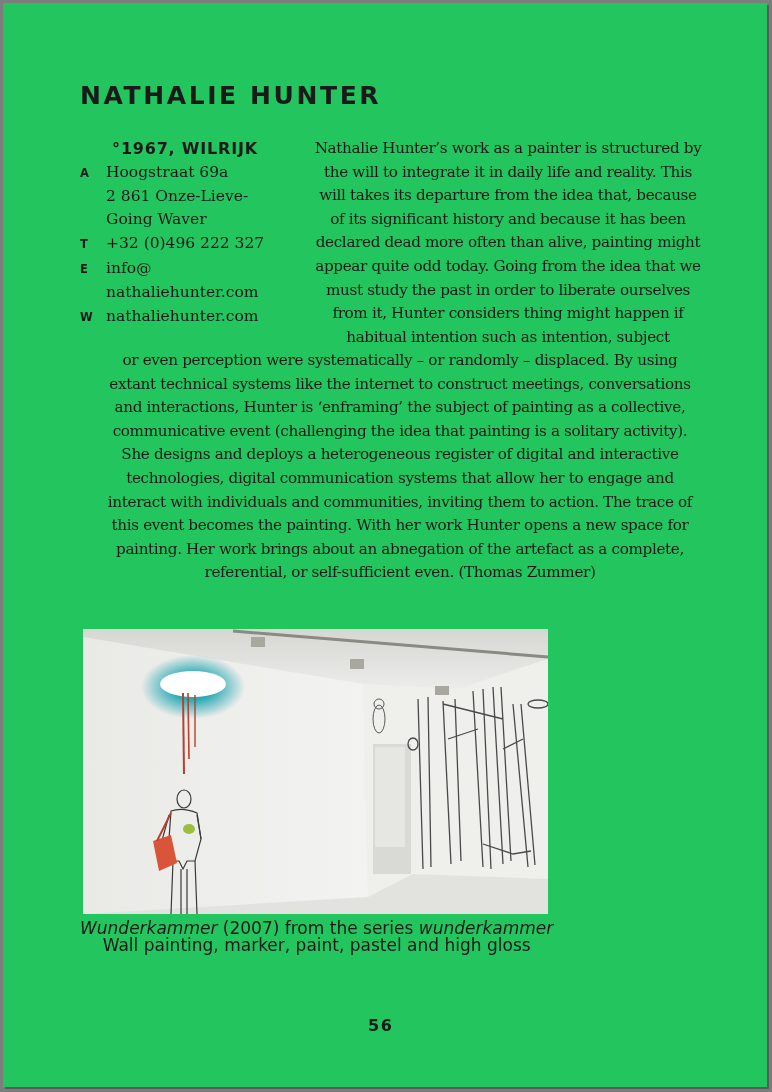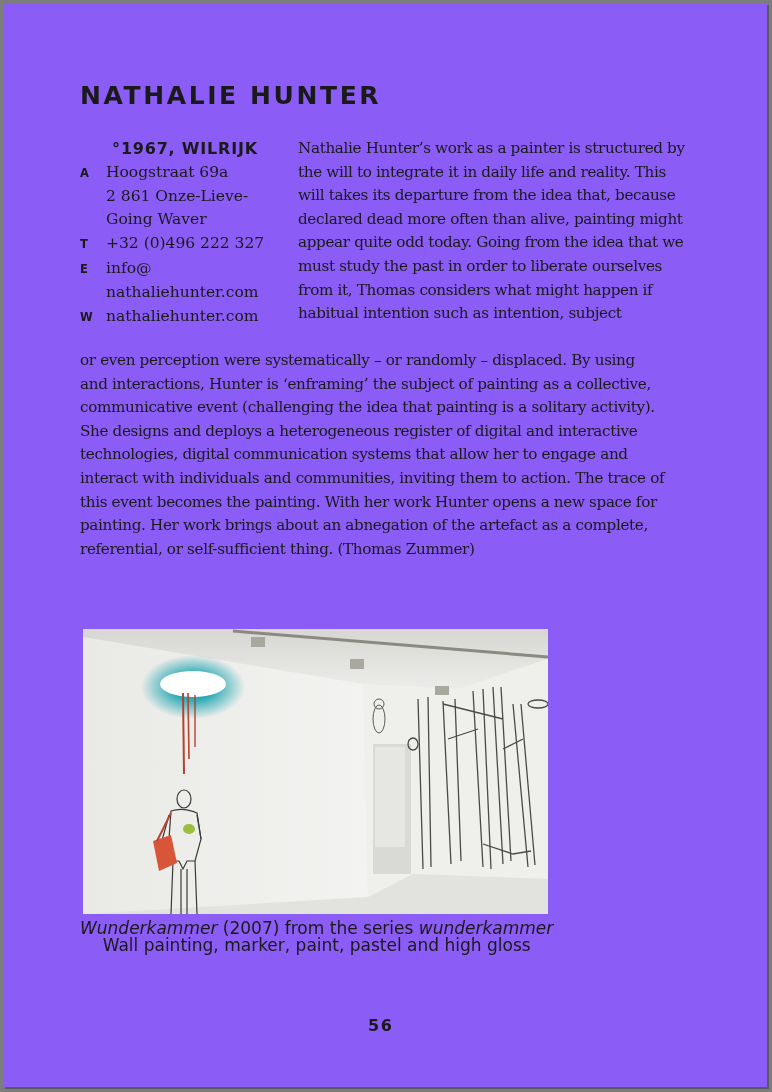--- a/index.html
+++ b/index.html
@@ -2,21 +2,21 @@
 <html><head>
 <meta charset="utf-8">
 <style>
   html, body { margin:0; padding:0; }
   body {
     width:772px; height:1092px; overflow:hidden;
     background:#7d7d7d; position:relative;
   }
   .page {
     position:absolute; left:3px; top:3px; width:764px; height:1084px;
-    background:#8b5cf6;
+    background:#22c55e;
     box-shadow: 2px 2px 0 #5a5a5a;
     text-decoration: underline;
   }
   .title {
     position:absolute; left:77px; top:78px;
     font-family:"DejaVu Sans", sans-serif; font-weight:bold;
     font-size:25px; letter-spacing:2.6px; color:#1a1a1a;
     margin:0; line-height:30px;
   }
   .meta {
@@ -30,21 +30,21 @@
   }
   .meta .row { display:flex; }
   .meta .lab {
     width:26px; flex:none;
     font-family:"DejaVu Sans", sans-serif; font-weight:bold; font-size:11.5px;
     padding-top:1px;
   }
   .meta .val { flex:1; }
   .body-text {
     font-family:"DejaVu Serif", serif; font-size:15.2px; color:#1a1a1a;
-    line-height:23.6px; letter-spacing:-0.35px;
+    line-height:23.6px; letter-spacing:-0.35px;text-align:center;
   }
   .col1 {
     position:absolute; left:295px; top:134px; width:420px;
   }
   .col2 {
     position:absolute; left:77px; top:346px; width:640px;
   }
   .line { white-space:nowrap; display:block; }
   .photo {
     position:absolute; left:80px; top:626px; width:465px; height:285px;
@@ -94,37 +94,39 @@
     <div class="row">
       <span class="lab">W</span>
       <span class="val">nathaliehunter.com</span>
     </div>
   </div>
 
   <div class="body-text col1">
     <span class="line">Nathalie Hunter’s work as a painter is structured by</span>
     <span class="line">the will to integrate it in daily life and reality. This</span>
     <span class="line">will takes its departure from the idea that, because</span>
+    <span class="line">of its significant history and because it has been</span>
     <span class="line">declared dead more often than alive, painting might</span>
     <span class="line">appear quite odd today. Going from the idea that we</span>
     <span class="line">must study the past in order to liberate ourselves</span>
-    <span class="line">from it, Thomas considers what might happen if</span>
+    <span class="line">from it, Hunter considers thing might happen if</span>
     <span class="line">habitual intention such as intention, subject</span>
   </div>
 
   <div class="body-text col2">
     <span class="line">or even perception were systematically – or randomly – displaced. By using</span>
+    <span class="line">extant technical systems like the internet to construct meetings, conversations</span>
     <span class="line">and interactions, Hunter is ‘enframing’ the subject of painting as a collective,</span>
     <span class="line">communicative event (challenging the idea that painting is a solitary activity).</span>
     <span class="line">She designs and deploys a heterogeneous register of digital and interactive</span>
     <span class="line">technologies, digital communication systems that allow her to engage and</span>
     <span class="line">interact with individuals and communities, inviting them to action. The trace of</span>
     <span class="line">this event becomes the painting. With her work Hunter opens a new space for</span>
     <span class="line">painting. Her work brings about an abnegation of the artefact as a complete,</span>
-    <span class="line">referential, or self-sufficient thing. (Thomas Zummer)</span>
+    <span class="line">referential, or self-sufficient even. (Thomas Zummer)</span>
   </div>
 
   <div class="photo">
     <svg width="465" height="285" viewBox="0 0 465 285" xmlns="http://www.w3.org/2000/svg">
       <defs>
         <linearGradient id="wallL" x1="0" y1="0" x2="1" y2="0">
           <stop offset="0" stop-color="#e9e9e6"></stop>
           <stop offset="1" stop-color="#f3f3f1"></stop>
         </linearGradient>
         <linearGradient id="ceil" x1="0" y1="0" x2="0" y2="1">

